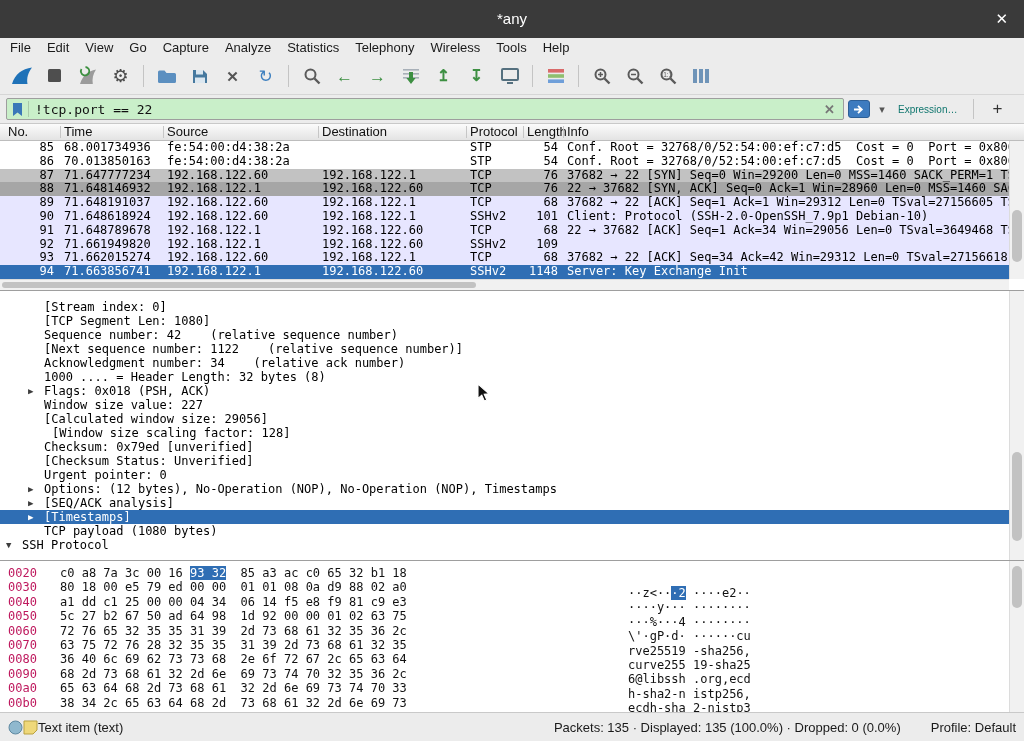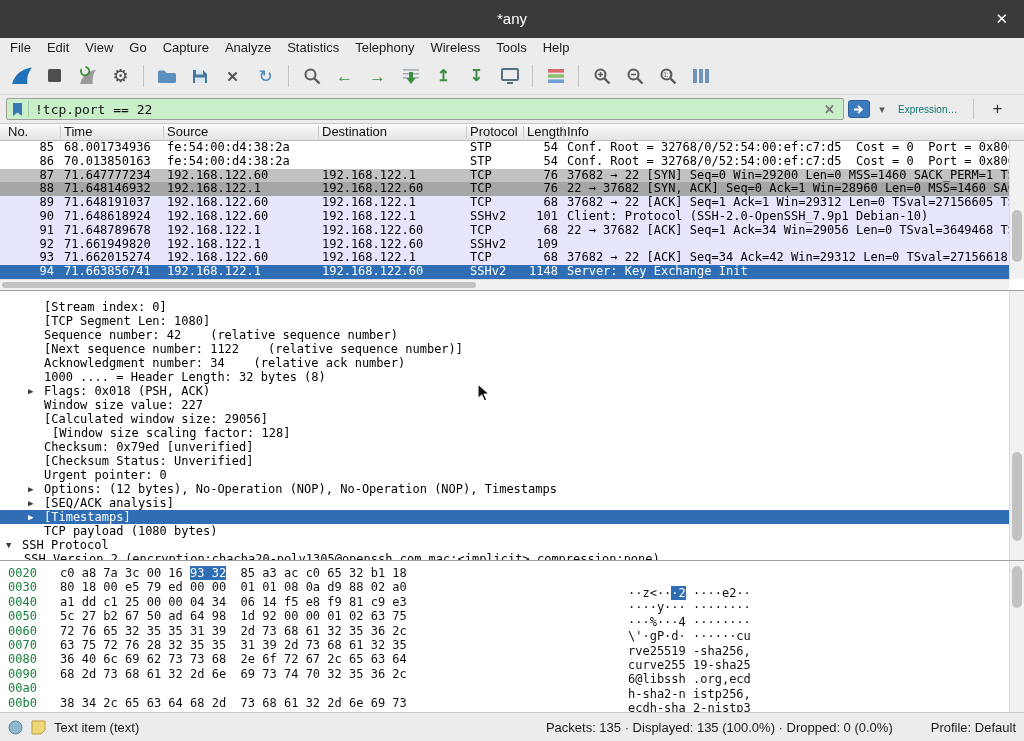--- a/index.html
+++ b/index.html
@@ -51,28 +51,28 @@
   .drow.sel { background:#2f6eb4; color:#fff; }
   .dtext { position:absolute; top:0; }
   .expander { position:absolute; top:0; font-size:9px; color:#3d3d3d; line-height:14px; }
   .drow.sel .expander { color:#fff; }
   #dtvscroll { position:absolute; top:0; right:0; bottom:0; width:15px; background:#f1f1f1; border-left:1px solid #dcdcdc; }
   #dtvscroll .thumb { position:absolute; left:2px; right:2px; top:60%; height:33%; background:#c2c2c2; border-radius:6px; }
   
   #hexpane { position:absolute; top:560px; left:0; right:0; height:152px; background:#fff; border-top:1px solid #9e9e9e; overflow:hidden; }
   #hxbody { position:absolute; top:5px; left:0; right:15px; bottom:0; }
   .hxrow { position:relative; height:14.4px; line-height:14.4px; font-family:"DejaVu Sans Mono", monospace; font-size:12px; white-space:pre; }
-  .hx-off { position:absolute; left:8px;  color:#15803d; }
+  .hx-off { position:absolute; left:8px;  color:#be185d; }
   .hx-hex { position:absolute; left:60px; color:#111; }
   .hx-asc { position:absolute; left:628px; color:#111;margin-top:20px; }
   .hl { background:#2f6eb4; color:#fff; }
   #hxvscroll { position:absolute; top:0; right:0; bottom:0; width:15px; background:#f1f1f1; border-left:1px solid #dcdcdc; }
   #hxvscroll .thumb { position:absolute; left:2px; right:2px; top:3%; height:28%; background:#c2c2c2; border-radius:6px; }
   
-  #statusbar { position:absolute; top:712px; left:0; right:0; height:29px; background:#ececec; border-top:1px solid #c9c9c9; display:flex; align-items:center; padding:0 8px; gap:8px; font-size:13px; color:#1a1a1a; }
+  #statusbar { position:absolute; top:712px; left:0; right:0; height:29px; background:#ececec; border-top:1px solid #c9c9c9; display:flex; align-items:center; padding:0 8px; gap:0; font-size:13px; color:#1a1a1a; }
   #status-packets { margin-left:auto; white-space:nowrap; }
   #status-profile { margin-left:30px; white-space:nowrap; }
   
   #cursor { position:absolute; left:477px; top:383px; pointer-events:none; }
 </style>
 </head>
 <body>
 
 <div id="window">
 
@@ -396,38 +396,37 @@
         <div class="drow"><span class="dtext" style="left: 44px;">[Calculated window size: 29056]</span></div>
         <div class="drow"><span class="dtext" style="left: 52px;">[Window size scaling factor: 128]</span></div>
         <div class="drow"><span class="dtext" style="left: 44px;">Checksum: 0x79ed [unverified]</span></div>
         <div class="drow"><span class="dtext" style="left: 44px;">[Checksum Status: Unverified]</span></div>
         <div class="drow"><span class="dtext" style="left: 44px;">Urgent pointer: 0</span></div>
         <div class="drow"><span class="expander" style="left: 28px;">▶</span><span class="dtext" style="left: 44px;">Options: (12 bytes), No-Operation (NOP), No-Operation (NOP), Timestamps</span></div>
         <div class="drow"><span class="expander" style="left: 28px;">▶</span><span class="dtext" style="left: 44px;">[SEQ/ACK analysis]</span></div>
         <div class="drow sel"><span class="expander" style="left: 28px;">▶</span><span class="dtext" style="left: 44px;">[Timestamps]</span></div>
         <div class="drow"><span class="dtext" style="left: 44px;">TCP payload (1080 bytes)</span></div>
         <div class="drow"><span class="expander" style="left: 6px;">▼</span><span class="dtext" style="left: 22px;">SSH Protocol</span></div>
-        <div class="drow"><span class="dtext" style="left: 24px;">SSH Version 2 (encryption:chacha20-poly1305@openssh.com mac:&lt;implicit&gt; compression:none)</span></div>
       </div>
     <div id="dtvscroll">
         <div class="thumb"></div>
       </div>
   </div>
 
   <div id="hexpane">
     <div id="hxbody">
         <div class="hxrow"><span class="hx-off">0020</span><span class="hx-hex"><span>c0 a8 7a 3c 00 16 </span><span class="hl">93 32</span><span>  85 a3 ac c0 65 32 b1 18</span></span><span class="hx-asc"><span>··z&lt;··</span><span class="hl">·2</span><span> ····e2··</span></span></div>
         <div class="hxrow"><span class="hx-off">0030</span><span class="hx-hex"><span>80 18 00 e5 79 ed 00 00  01 01 08 0a d9 88 02 a0</span></span><span class="hx-asc"><span>····y··· ········</span></span></div>
         <div class="hxrow"><span class="hx-off">0040</span><span class="hx-hex"><span>a1 dd c1 25 00 00 04 34  06 14 f5 e8 f9 81 c9 e3</span></span><span class="hx-asc"><span>···%···4 ········</span></span></div>
         <div class="hxrow"><span class="hx-off">0050</span><span class="hx-hex"><span>5c 27 b2 67 50 ad 64 98  1d 92 00 00 01 02 63 75</span></span><span class="hx-asc"><span>\'·gP·d· ······cu</span></span></div>
         <div class="hxrow"><span class="hx-off">0060</span><span class="hx-hex"><span>72 76 65 32 35 35 31 39  2d 73 68 61 32 35 36 2c</span></span><span class="hx-asc"><span>rve25519 -sha256,</span></span></div>
         <div class="hxrow"><span class="hx-off">0070</span><span class="hx-hex"><span>63 75 72 76 28 32 35 35  31 39 2d 73 68 61 32 35</span></span><span class="hx-asc"><span>curve255 19-sha25</span></span></div>
         <div class="hxrow"><span class="hx-off">0080</span><span class="hx-hex"><span>36 40 6c 69 62 73 73 68  2e 6f 72 67 2c 65 63 64</span></span><span class="hx-asc"><span>6@libssh .org,ecd</span></span></div>
         <div class="hxrow"><span class="hx-off">0090</span><span class="hx-hex"><span>68 2d 73 68 61 32 2d 6e  69 73 74 70 32 35 36 2c</span></span><span class="hx-asc"><span>h-sha2-n istp256,</span></span></div>
-        <div class="hxrow"><span class="hx-off">00a0</span><span class="hx-asc"><span>ecdh-sha 2-nistp3</span></span></div>
+        <div class="hxrow"><span class="hx-off">00a0</span><span class="hx-hex"><span>65 63 64 68 2d 73 68 61  32 2d 6e 69 73 74 70 33</span></span><span class="hx-asc"><span>ecdh-sha 2-nistp3</span></span></div>
         <div class="hxrow"><span class="hx-off">00b0</span><span class="hx-hex"><span>38 34 2c 65 63 64 68 2d  73 68 61 32 2d 6e 69 73</span></span><span class="hx-asc"><span>84,ecdh- sha2-nis</span></span></div>
       </div>
     <div id="hxvscroll">
         <div class="thumb"></div>
       </div>
   </div>
 
   <div id="statusbar">
     <span style="display:flex;">
       <svg width="15" height="15">

